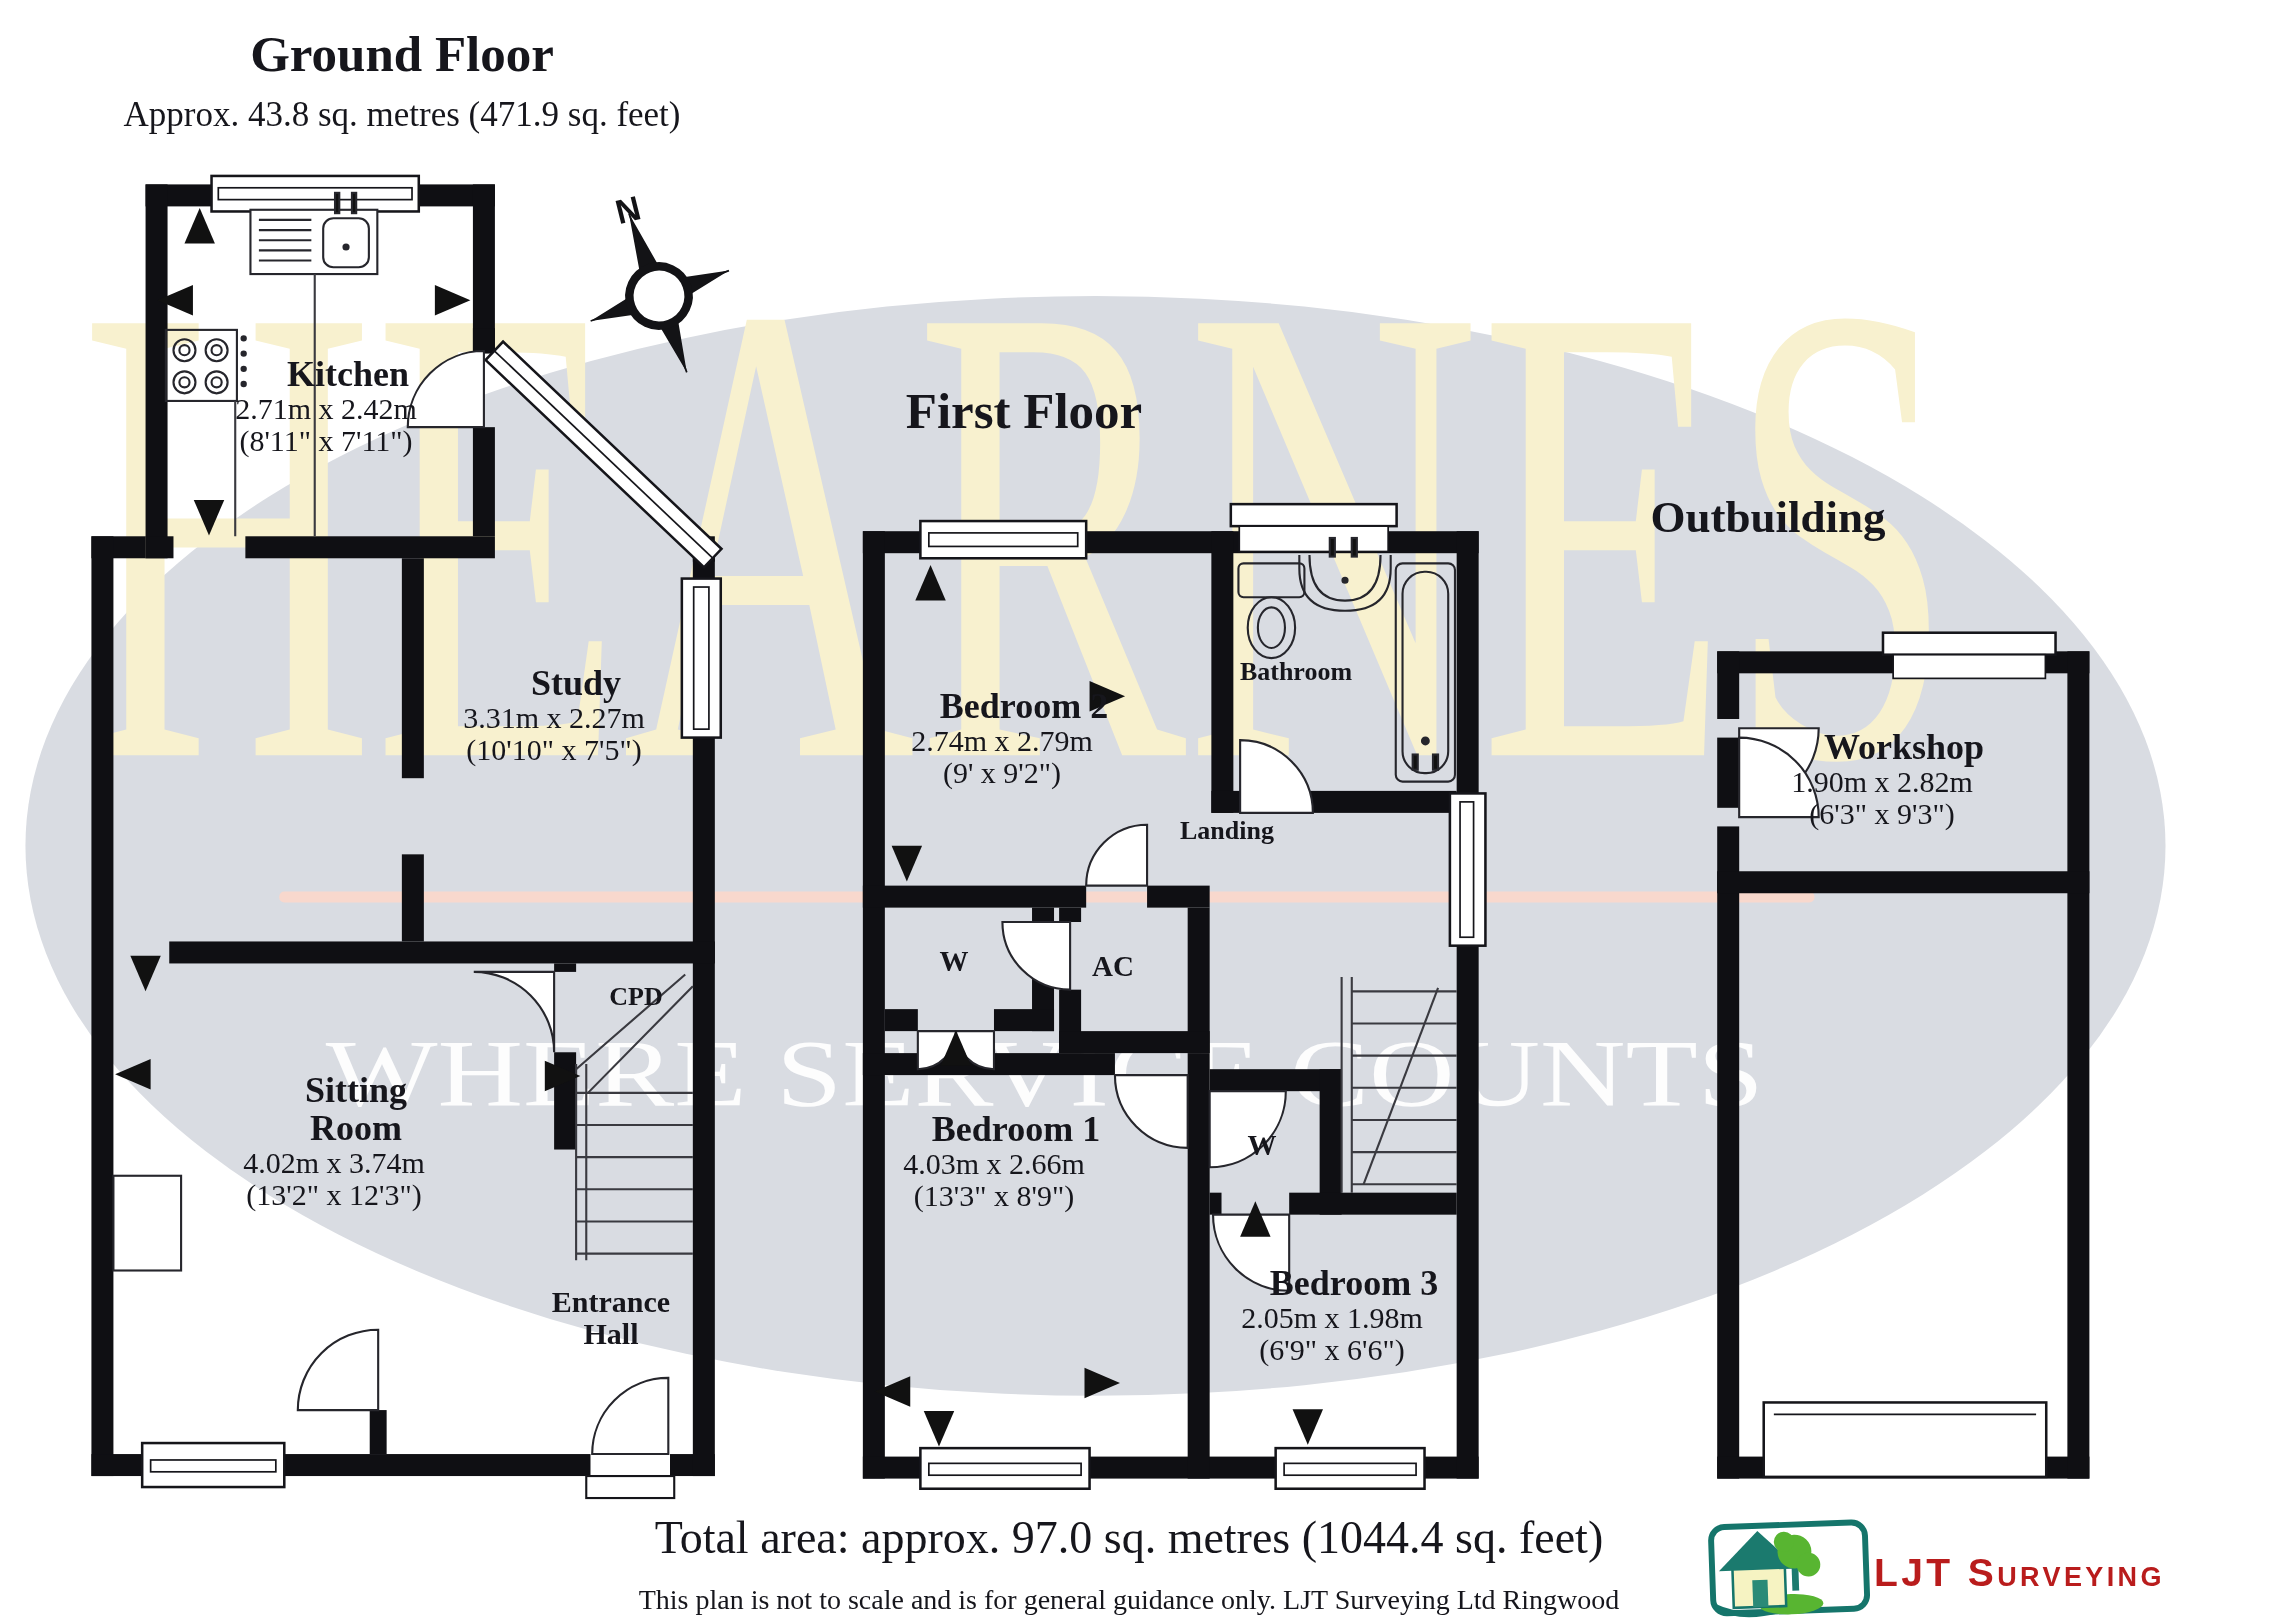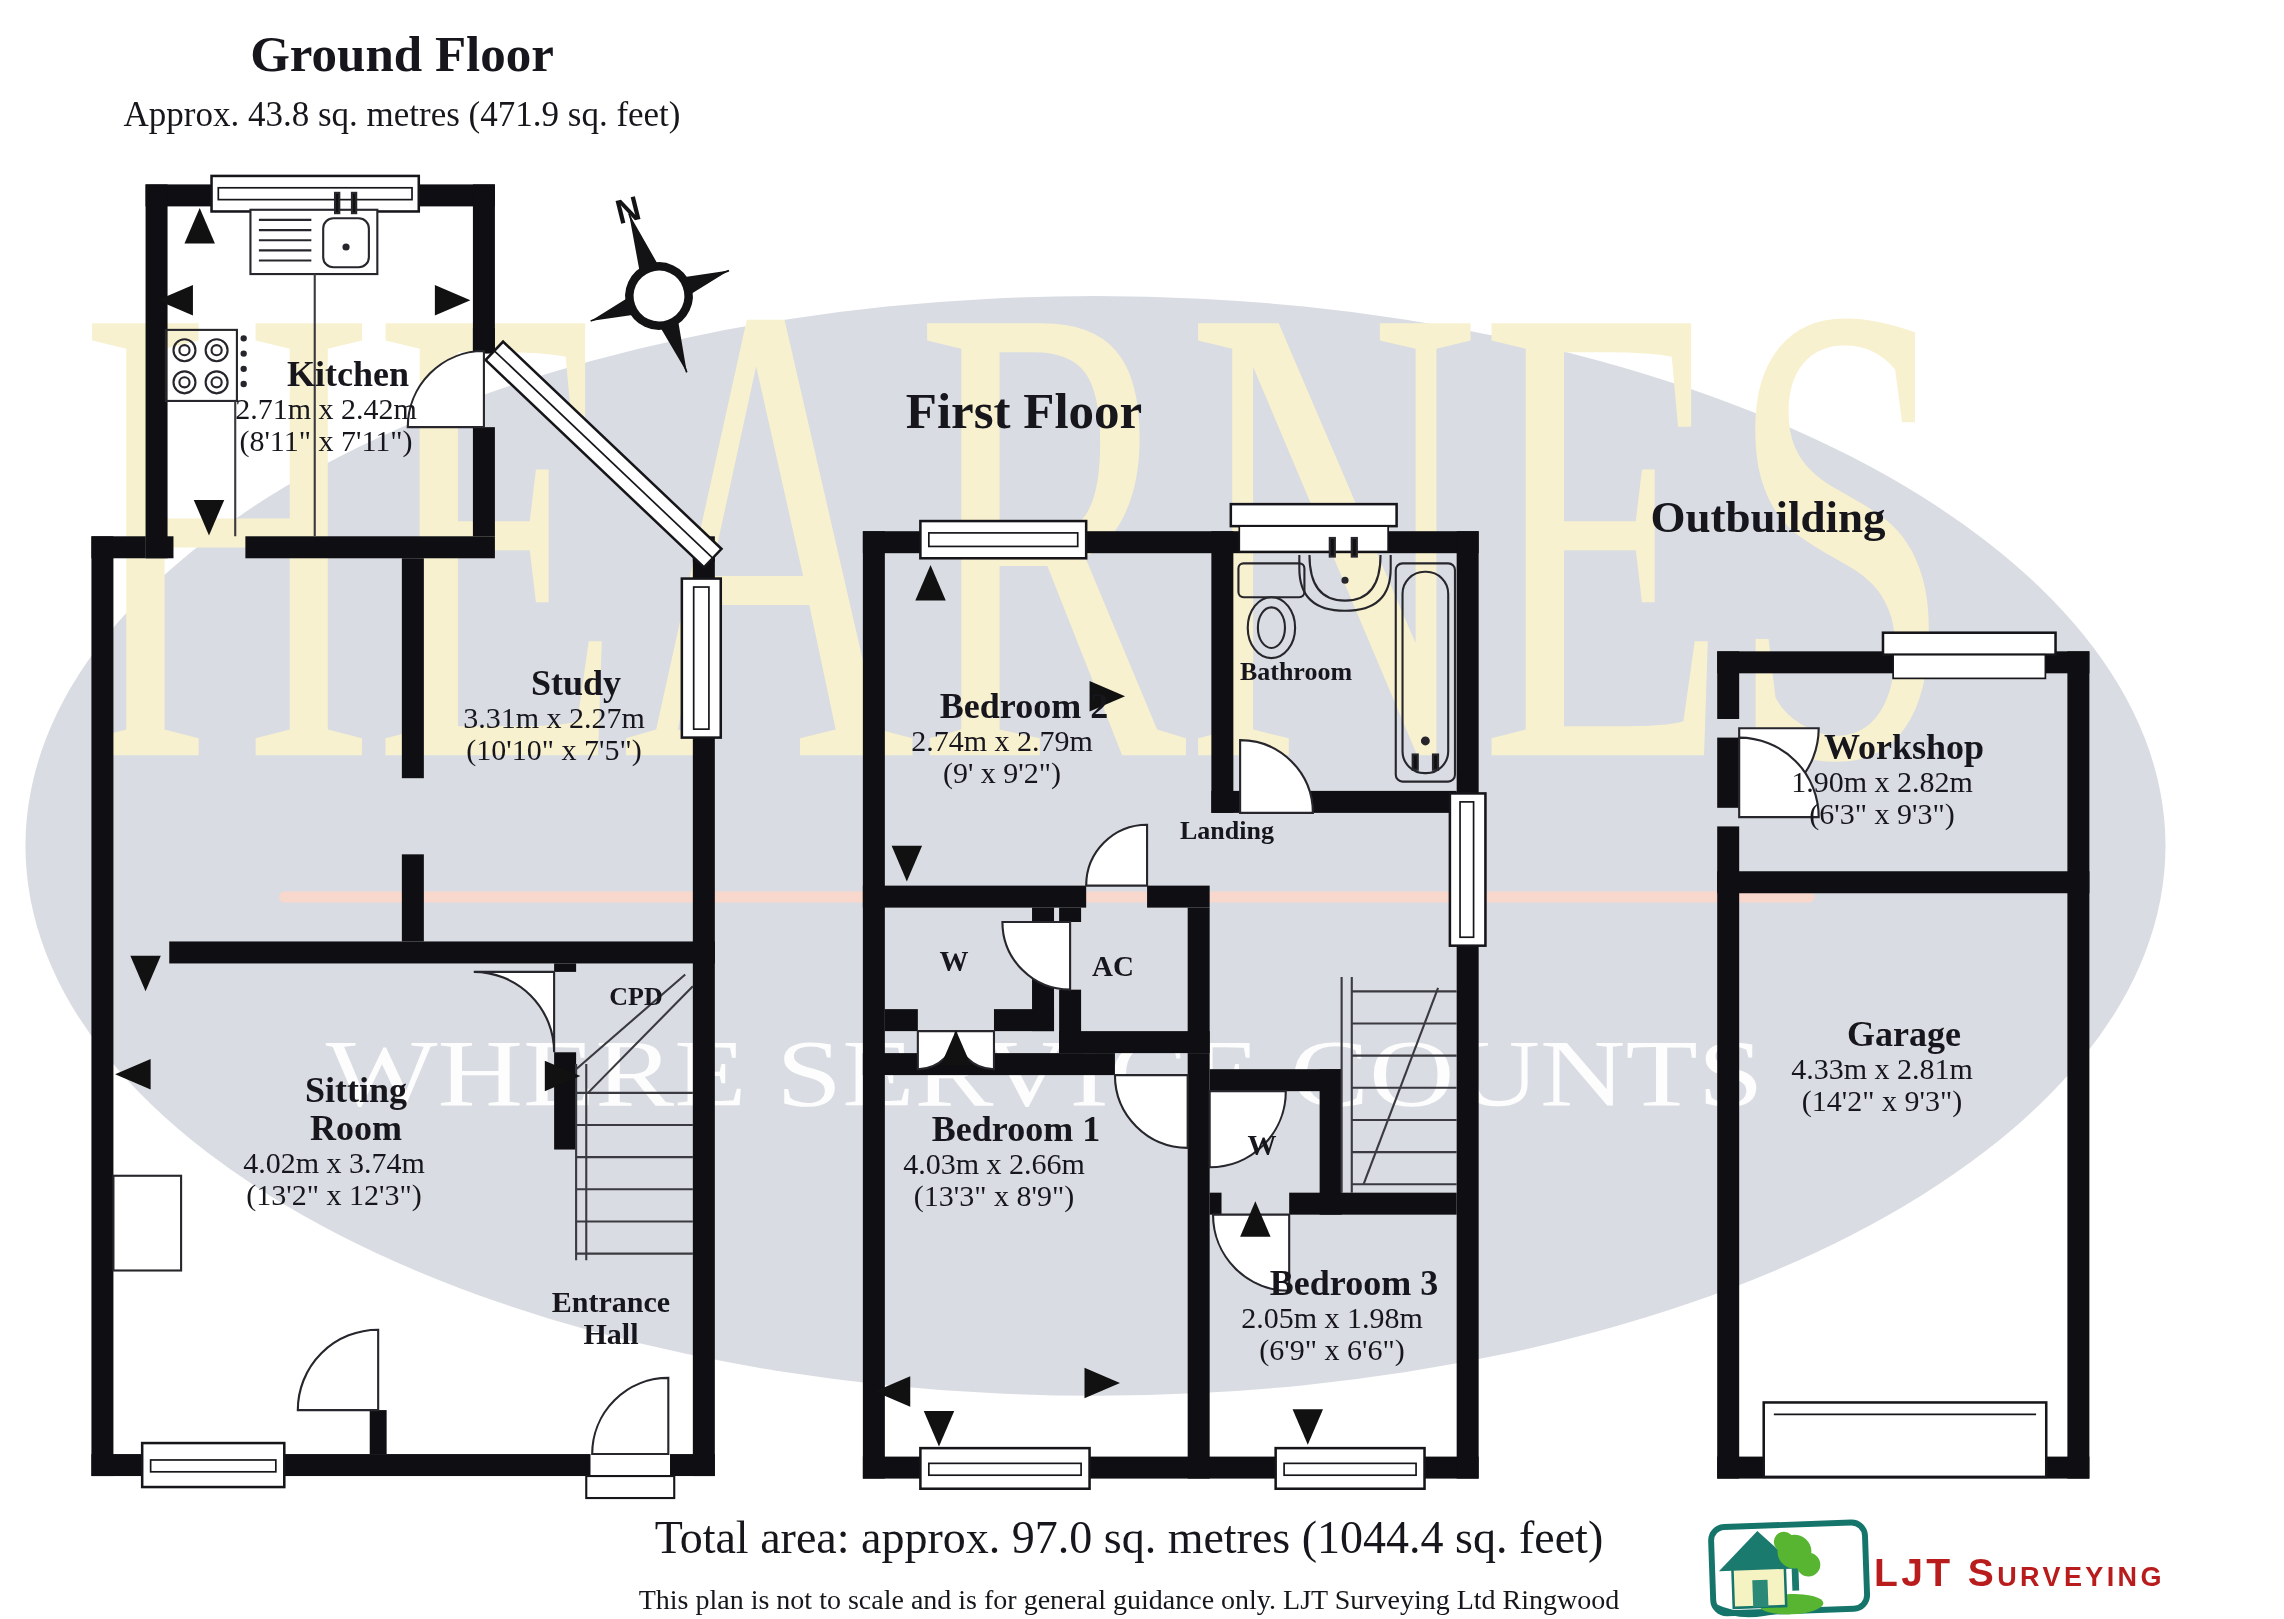--- a/index.html
+++ b/index.html
@@ -320,25 +320,20 @@
   </div>
 
   <div class="room-label lbl-md" style="left:1262px;top:1130px;">W</div>
 
   <div class="room-label" style="left:1882px;top:728px;">
     <div class="rname">Workshop</div>
     <div class="rdim">1.90m x 2.82m</div>
     <div class="rdim">(6'3" x 9'3")</div>
   </div>
 
-  <div class="room-label" style="left:1882px;top:1015px;">
-    <div class="rname">Garage</div>
-    <div class="rdim">4.33m x 2.81m</div>
-    <div class="rdim">(14'2" x 9'3")</div>
-  </div>
 
   <div class="footer-total" style="left:1129px;top:1511px;">Total area: approx. 97.0 sq. metres (1044.4 sq. feet)</div>
   <div class="footer-disc" style="left:1129px;top:1584px;">This plan is not to scale and is for general guidance only. LJT Surveying Ltd Ringwood</div>
 
   <div class="logo-text" style="left:1874px;top:1551px;">LJT Surveying</div>
 
 </div>
 
 
 </body></html>

